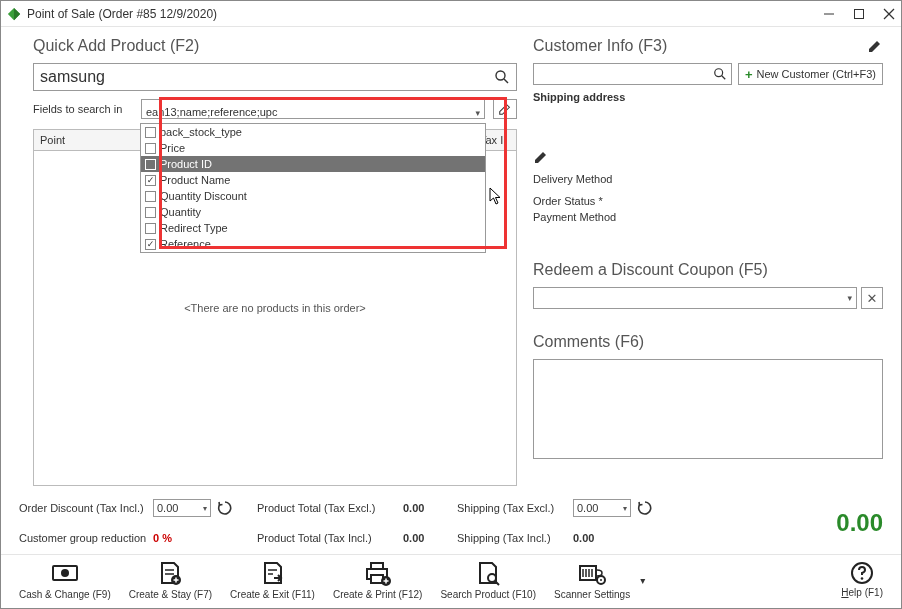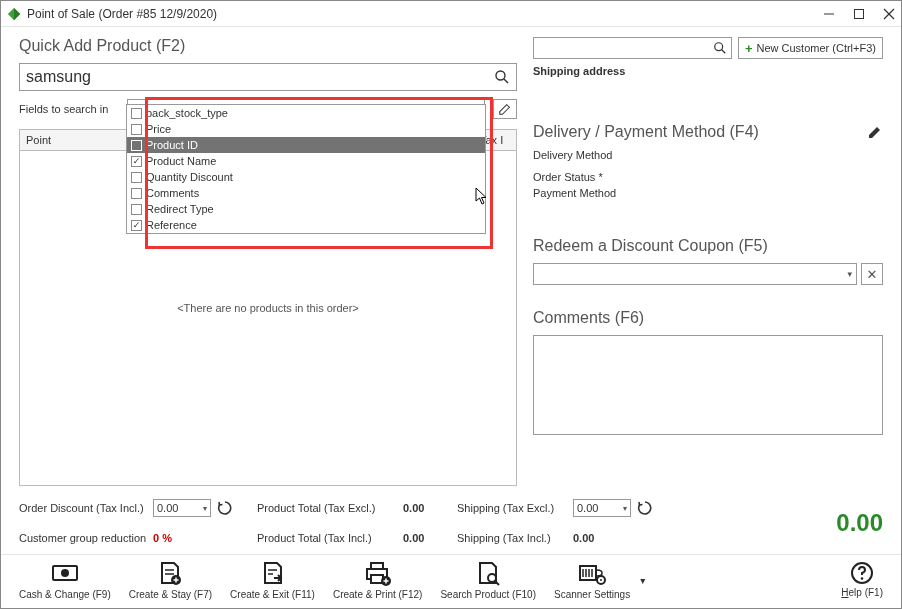--- a/index.html
+++ b/index.html
@@ -3,36 +3,36 @@
 <meta charset="utf-8">
 <style>
 * { box-sizing: border-box; margin: 0; padding: 0; font-family: "Segoe UI", Tahoma, sans-serif; }
 body { background: #fff; width: 902px; height: 609px; position: relative; font-size: 12px; color: #333; user-select: none; }
 .window { border: 1px solid #888; width: 100%; height: 100%; display: flex; flex-direction: column; }
 .titlebar { height: 26px; display: flex; align-items: center; padding: 0 6px; border-bottom: 1px solid #e5e5e5; }
 .titlebar .app-icon { width: 14px; height: 14px; margin-right: 6px; }
 .titlebar .title { flex: 1; font-size: 12px; color: #333; }
 .titlebar .win-btns { display: flex; gap: 18px; }
 .win-btns span svg { display: block; }
-.content { flex: 1; display: flex; padding: 10px 18px 6px 18px; gap: 16px; }
+.content { flex: 1; display: flex; padding: 10px 18px 6px 18px; gap: 16px; margin-left: 14px; }
 .left { flex: 1; display: flex; flex-direction: column; position: relative; }
 .right { width: 350px; display: flex; flex-direction: column; }
 .section-head { display: flex; align-items: center; justify-content: space-between; font-size: 16px; color: #555; margin-bottom: 8px; }
 .pencil { width: 16px; height: 16px; cursor: pointer; }
 .search-row { display: flex; gap: 6px; margin-bottom: 8px; }
 .search-box { flex: 1; display: flex; align-items: center; border: 1px solid #999; height: 28px; padding: 0 6px; }
 .search-box input { border: none; outline: none; flex: 1; font-size: 16px; color: #333; }
 .search-box .mag { width: 16px; height: 16px; }
 .fields-row { display: flex; align-items: center; gap: 8px; font-size: 11px; color: #333; margin-bottom: 10px; }
 .fields-row .label { width: 100px; }
 .combo-wrap { position: relative; flex: 1; }
 .combo { border: 1px solid #999; height: 20px; display: flex; align-items: flex-end; padding: 0 4px; font-size: 11px; justify-content: space-between; }
 .combo .arrow { font-size: 9px; color: #555; }
 .edit-btn { width: 24px; height: 20px; border: 1px solid #999; display: flex; align-items: center; justify-content: center; }
-.dropdown { position: absolute; top: 5px; left: -1px; right: -1px; background: #fff; border: 1px solid #999; z-index: 10; }
+.dropdown { position: absolute; top: 24px; left: -1px; right: -1px; background: #fff; border: 1px solid #999; z-index: 10; }
 .dropdown .opt { display: flex; align-items: center; padding: 2px 4px; font-size: 11px; gap: 4px; height: 16px; }
 .dropdown .opt .chk { width: 11px; height: 11px; border: 1px solid #888; display: flex; align-items: center; justify-content: center; font-size: 9px; }
 .dropdown .opt.selected { background: #737373; color: #fff; align-items: center; }
 .dropdown .opt.selected .chk { border-color: #fff; }
 .highlight-box { position: absolute; border: 3px solid #e33; pointer-events: none; z-index: 20; }
 .grid { border: 1px solid #bbb; flex: 1; position: relative; }
 .grid-header { display: flex; border-bottom: 1px solid #bbb; background: #f5f5f5; }
 .grid-header .col { padding: 4px 6px; font-size: 11px; color: #333; border-right: 1px solid #ddd; }
 .grid-empty { position: absolute; top: 50%; left: 50%; transform: translate(-50%, -50%); font-size: 11px; color: #555; }
 .right .sub { font-size: 11px; color: #333; margin-bottom: 4px; }
@@ -132,21 +132,21 @@
               <div class="opt">
                 <span class="chk">✓</span>
                 <span>Product Name</span>
               </div>
               <div class="opt">
                 <span class="chk"></span>
                 <span>Quantity Discount</span>
               </div>
               <div class="opt">
                 <span class="chk"></span>
-                <span>Comments</span>
+                <span>Quantity</span>
               </div>
               <div class="opt">
                 <span class="chk"></span>
                 <span>Redirect Type</span>
               </div>
               <div class="opt">
                 <span class="chk">✓</span>
                 <span>Reference</span>
               </div>
             </div>
@@ -168,38 +168,43 @@
           <div class="col" style="width:120px">Point</div>
           <div class="col" style="flex:1;border-right:none"></div>
           <div class="col" style="width:42px;border-right:none">Tax I</div>
         </div>
         <div class="grid-empty">&lt;There are no products in this order&gt;</div>
       </div>
     </div>
 
     <div class="right">
       <div class="section">
+        <div class="section-head">
+          <span>Customer Info (F3)</span>
+          <svg class="pencil" viewBox="0 0 16 16">
+              <path d="M2 11 L10 3 L13 6 L5 14 L2 14 Z" fill="#333"></path>
+            </svg>
+        </div>
         <div class="cust-row">
           <div class="cust-search">
             <svg width="14" height="14" viewBox="0 0 16 16">
                 <circle cx="6.5" cy="6.5" r="4.5" fill="none" stroke="#333" stroke-width="1.4"></circle>
                 <line x1="10" y1="10" x2="14" y2="14" stroke="#333" stroke-width="1.4"></line>
               </svg>
           </div>
           <div class="new-cust">
             <span class="plus">+</span>
             <span>New Customer (Ctrl+F3)</span>
           </div>
         </div>
         <div class="sub bold">Shipping address</div>
       </div>
 
       <div class="section" style="margin-top:28px">
         <div class="section-head">
-          <span>Delivery / Payment Method (F4)</span>
           <svg class="pencil" viewBox="0 0 16 16">
               <path d="M2 11 L10 3 L13 6 L5 14 L2 14 Z" fill="#333"></path>
             </svg>
         </div>
         <div class="sub" style="margin-bottom:10px">Delivery Method</div>
         <div class="sub">Order Status *</div>
         <div class="sub" style="margin-bottom:10px">Payment Method</div>
       </div>
 
       <div class="section" style="margin-top:14px">

